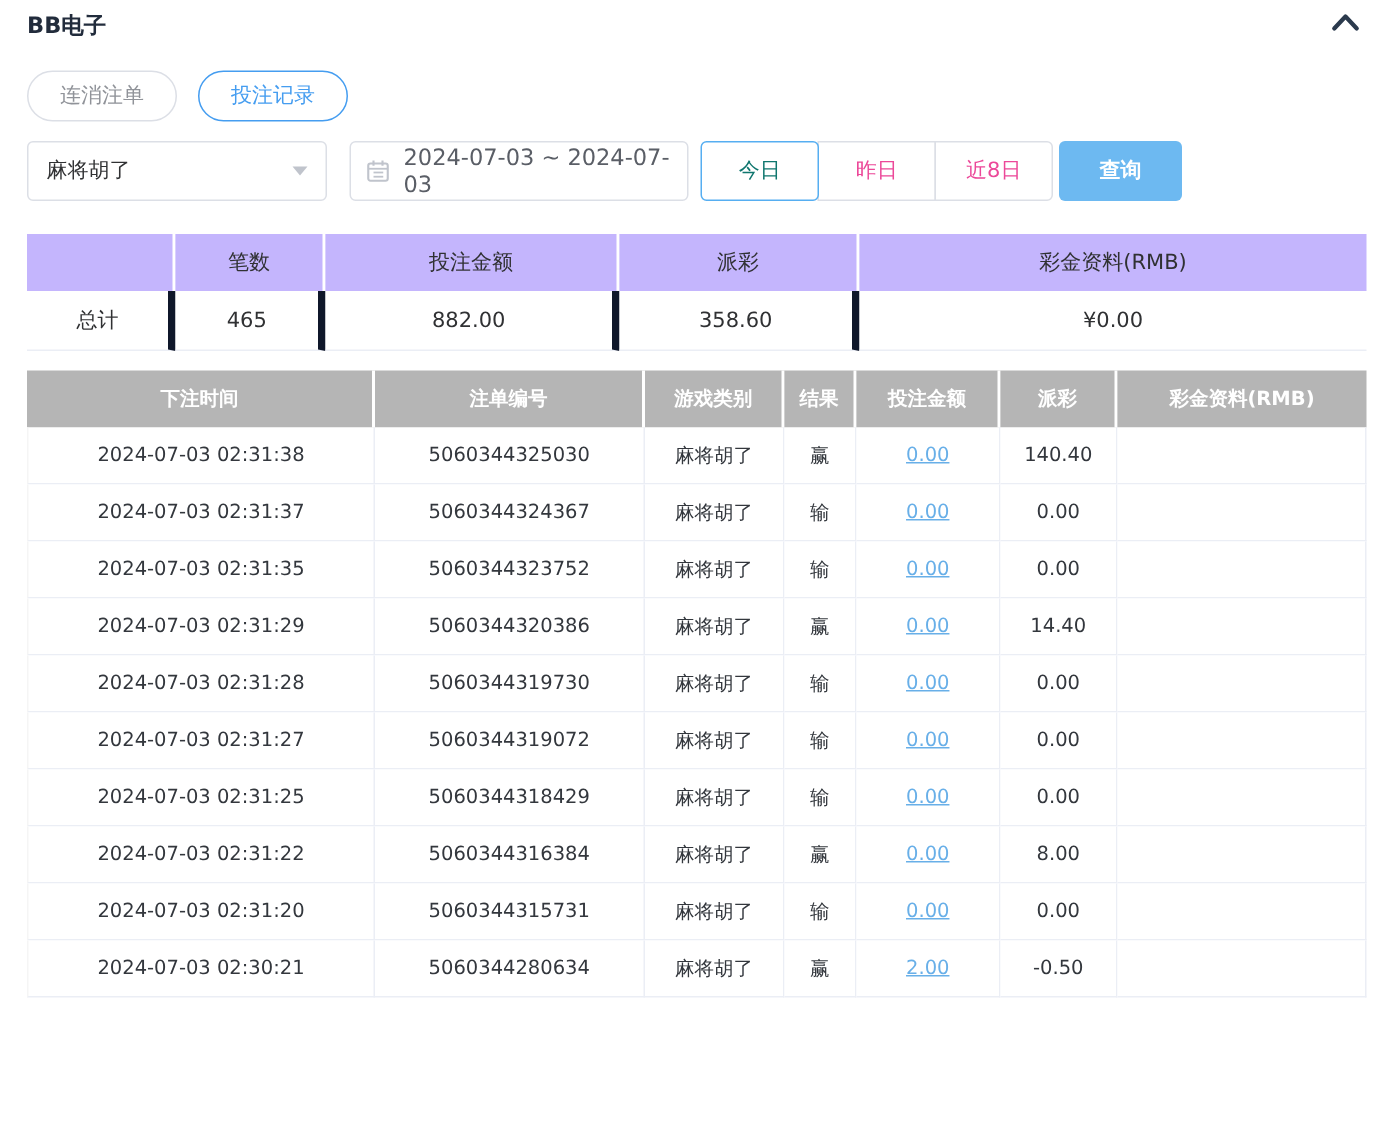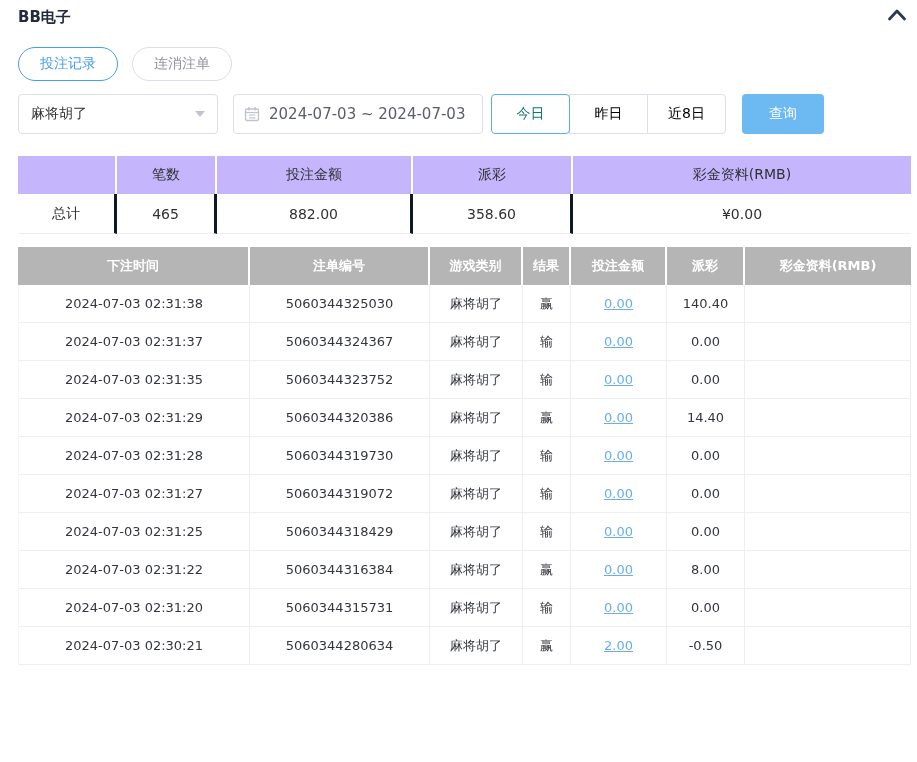--- a/index.html
+++ b/index.html
@@ -19,42 +19,42 @@
     font-family: inherit; }
   .tab.active { color: #459df0; border-color: #459df0; }
 
   
   .filters { margin-top: 13px; display: flex; align-items: center; }
   .select-box { width: 200px; height: 40px; border: 1px solid #dcdfe6; border-radius: 4px;
     display: flex; align-items: center; justify-content: space-between; padding: 0 12px;
     font-size: 14px; color: #303133; cursor: pointer; background: #fff; }
   .caret-down { width: 0; height: 0; border-left: 5px solid transparent;
     border-right: 5px solid transparent; border-top: 6px solid #c0c4cc; }
-  .date-box { margin-left: 15px; width: 250px; height: 40px; border: 1px solid #dcdfe6;
+  .date-box { margin-left: 15px; width: 226px; height: 40px; border: 1px solid #dcdfe6;
     border-radius: 4px; display: flex; align-items: center; padding: 0 10px; gap: 9px;
     font-size: 15px; color: #5a5e66; cursor: pointer; background: #fff; }
   .seg-group { margin-left: 8px; display: flex; }
   .seg { width: 79px; height: 40px; background: #fff; border: 1px solid #dcdfe6;
-    font-size: 14px; color: #000000; cursor: pointer; margin-left: -1px;
+    font-size: 14px; color: #ec4899; cursor: pointer; margin-left: -1px;
     font-family: inherit; position: relative; }
   .seg:first-child { border-radius: 4px 0 0 4px; margin-left: 0; }
   .seg:last-child { border-radius: 0 4px 4px 0; }
   .seg.active { color: #0f766e; border-color: #56aef1; z-index: 2; border-radius: 4px; }
-  .search-btn { margin-left: 16px; width: 82px; height: 40px; background: #6db9f1;
+  .search-btn { margin-left: 4px; width: 82px; height: 40px; background: #6db9f1;
     border: none; border-radius: 4px; color: #fff; font-size: 14px; cursor: pointer;
-    font-family: inherit; }
+    font-family: inherit; font-weight: bold; }
 
   
   table { border-collapse: separate; border-spacing: 0; width: 100%; table-layout: fixed; }
   .summary-table { margin-top: 22px; }
   .summary-table th { background: #c4b5fd; height: 38px; font-weight: normal;
     font-size: 14px; color: #303133; text-align: center; border-right: 2px solid #fff; }
   .summary-table th:last-child { border-right: none; }
   .summary-table td { height: 40px; font-size: 14px; color: #303133; text-align: center;
-    border-bottom: 1px solid #ebeef5; border-right: 3px solid #0f172a; background: #fff; }
+    border-bottom: 1px solid #ebeef5; border-right: 5px solid #0f172a; background: #fff; }
   .summary-table td:last-child { border-right: none; }
 
   
   .bet-table { margin-top: 13px; }
   .bet-table th { background: #b5b5b5; height: 38px; color: #fff; font-weight: bold;
     font-size: 13px; text-align: center; border-right: 2px solid #fff; }
   .bet-table th:last-child { border-right: none; }
   .bet-table td { height: 38px; font-size: 13px; color: #33373d; text-align: center;
     border-bottom: 1px solid #ebeef5; border-right: 1px solid #ebeef5; background: #fff; }
   .bet-table td:first-child { border-left: 1px solid #f5f5f5; }
@@ -69,22 +69,22 @@
   <div class="panel-header">
     <span class="panel-title">BB电子</span>
     <span class="collapse-btn">
       <svg width="20" height="13" viewBox="0 0 20 13">
           <polyline points="2.5,11 10,3 17.5,11" fill="none" stroke="#2b3a4d" stroke-width="2.8" stroke-linecap="round" stroke-linejoin="round"></polyline>
         </svg>
     </span>
   </div>
 
   <div class="tab-bar">
+    <button class="tab">连消注单</button>
     <button class="tab active">投注记录</button>
-    <button class="tab">连消注单</button>
   </div>
 
   <div class="filters">
     <div class="select-box">
       <span>麻将胡了</span>
       <span class="caret-down"></span>
     </div>
     <div class="date-box">
       <span style="display:inline-flex;">
         <svg width="16" height="16" viewBox="0 0 16 16">

